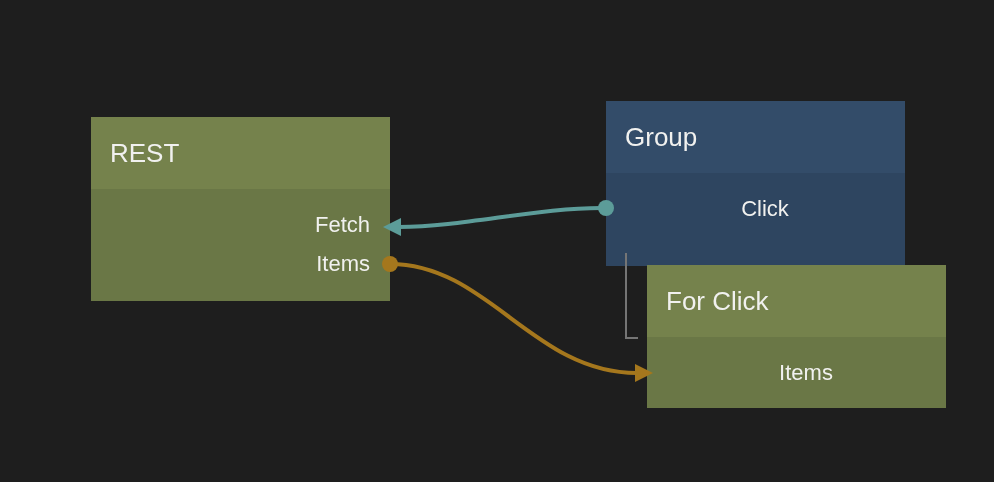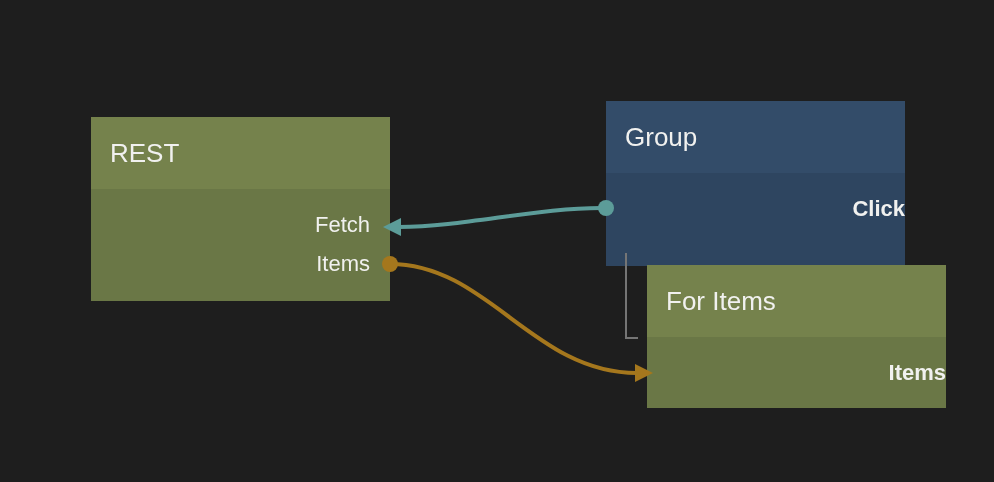--- a/index.html
+++ b/index.html
@@ -50,21 +50,21 @@
     padding-top: 16px;
     padding-bottom: 16px;
   }
   .port-row {
     height: 39px;
     line-height: 39px;
     font-size: 22px;
     color: var(--text);
     white-space: nowrap;
   }
-  .port-input  { text-align: right;  padding-left: 19px; font-weight: bold; }
+  .port-input  { text-align: center;  padding-left: 19px; }
   .port-output { text-align: right; padding-right: 20px; }
 
   .node-green .node-header { background: var(--node-green-header); }
   .node-green .node-body   { background: var(--node-green-body); }
   .node-blue  .node-header { background: var(--node-blue-header); }
   .node-blue  .node-body   { background: var(--node-blue-body); }
 
   #node-rest    { left: 58px;  top: 117px; height: 184px; }
   #node-group   { left: 573px; top: 101px; height: 165px; }
   #node-foreach { left: 614px; top: 265px; height: 143px; }
@@ -100,21 +100,21 @@
     <div class="node-header">
       <span class="node-title">Group</span>
     </div>
     <div class="node-body">
       <div class="port-row port-input">Click</div>
     </div>
   </div>
 
   <div class="node node-green" id="node-foreach">
     <div class="node-header">
-      <span class="node-title">For Items</span>
+      <span class="node-title">For Click</span>
     </div>
     <div class="node-body">
       <div class="port-row port-input">Items</div>
     </div>
   </div>
 
   <svg class="edge-layer" viewBox="0 0 994 482" xmlns="http://www.w3.org/2000/svg">
 
     <path class="hier-line" d="M 593 253 L 593 338 L 605 338"></path>
 

